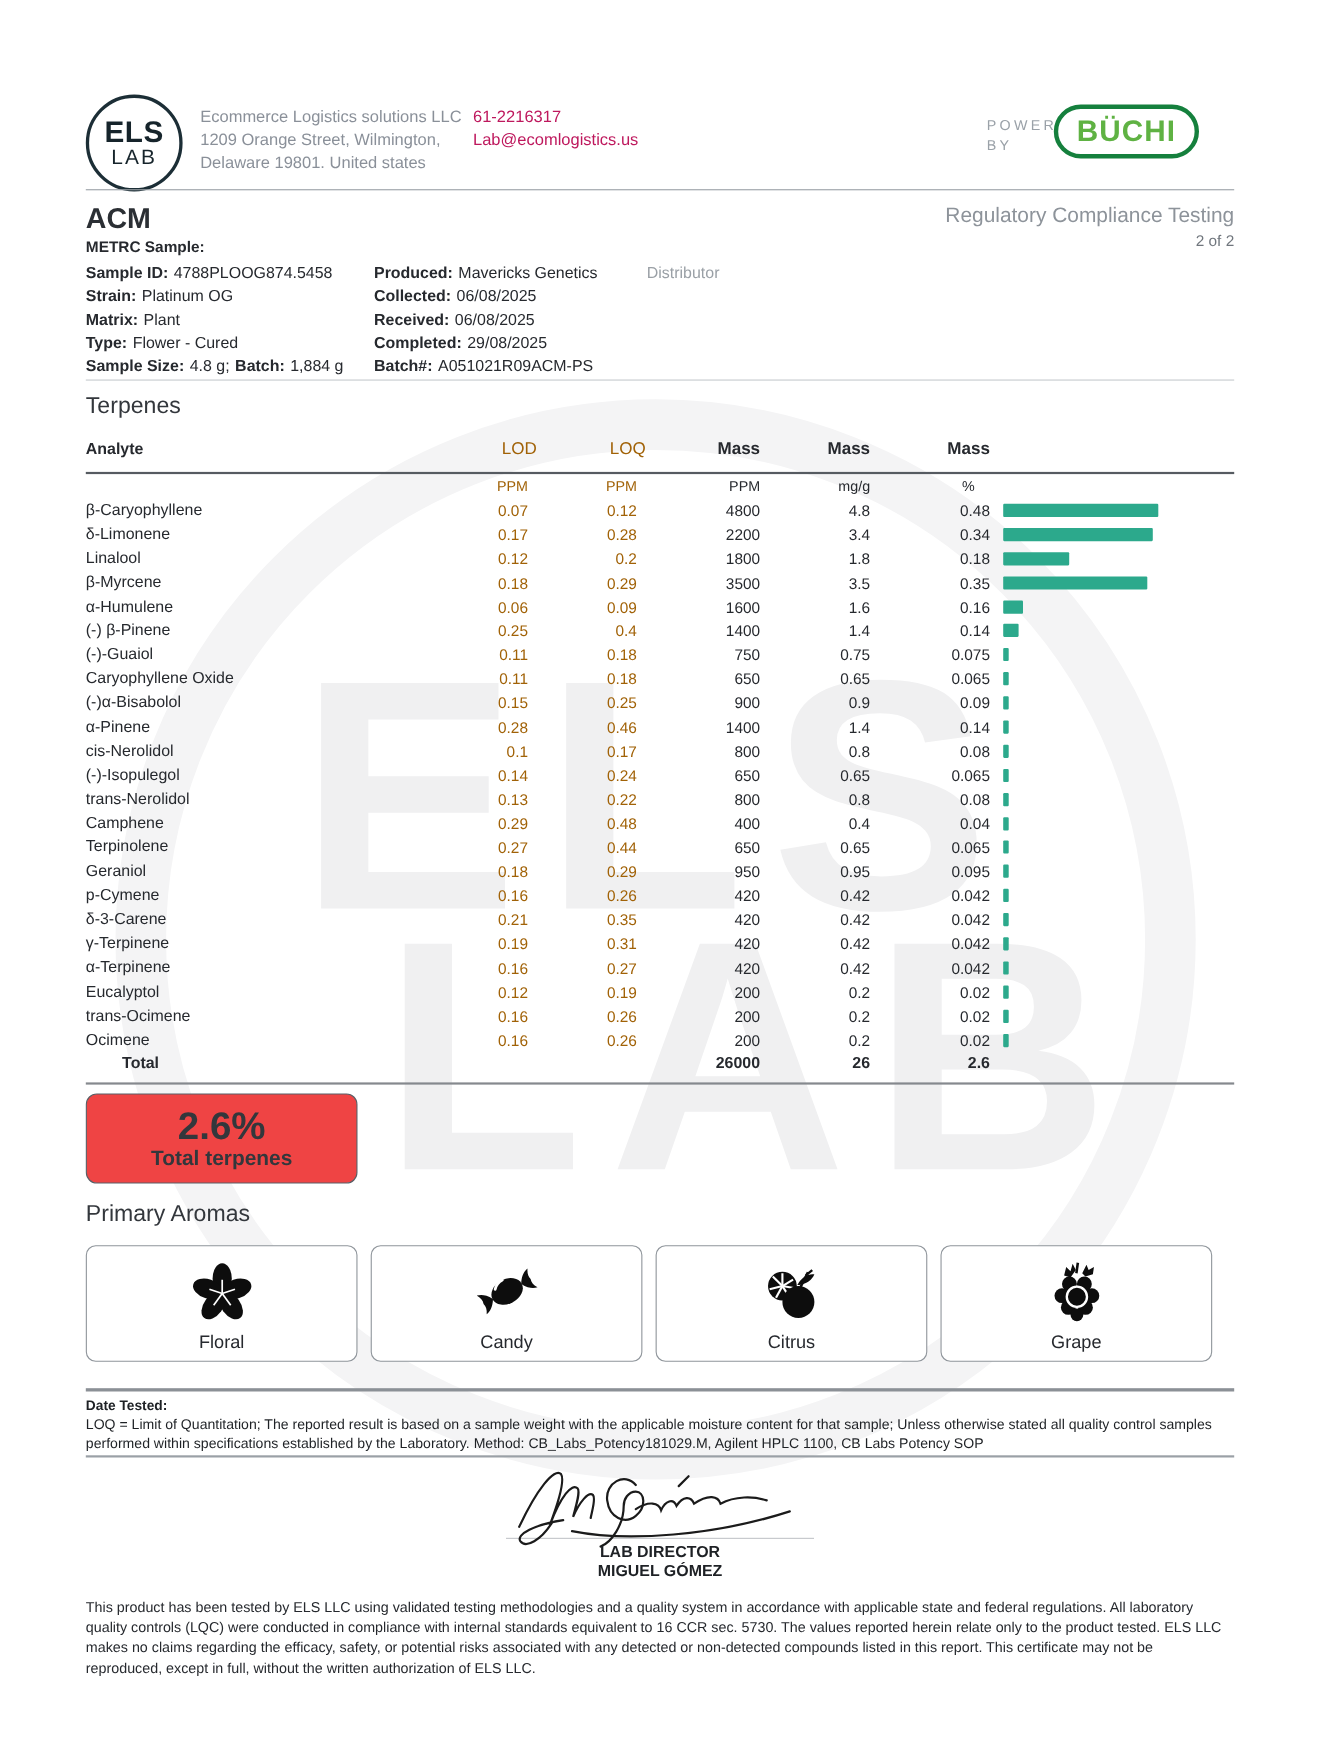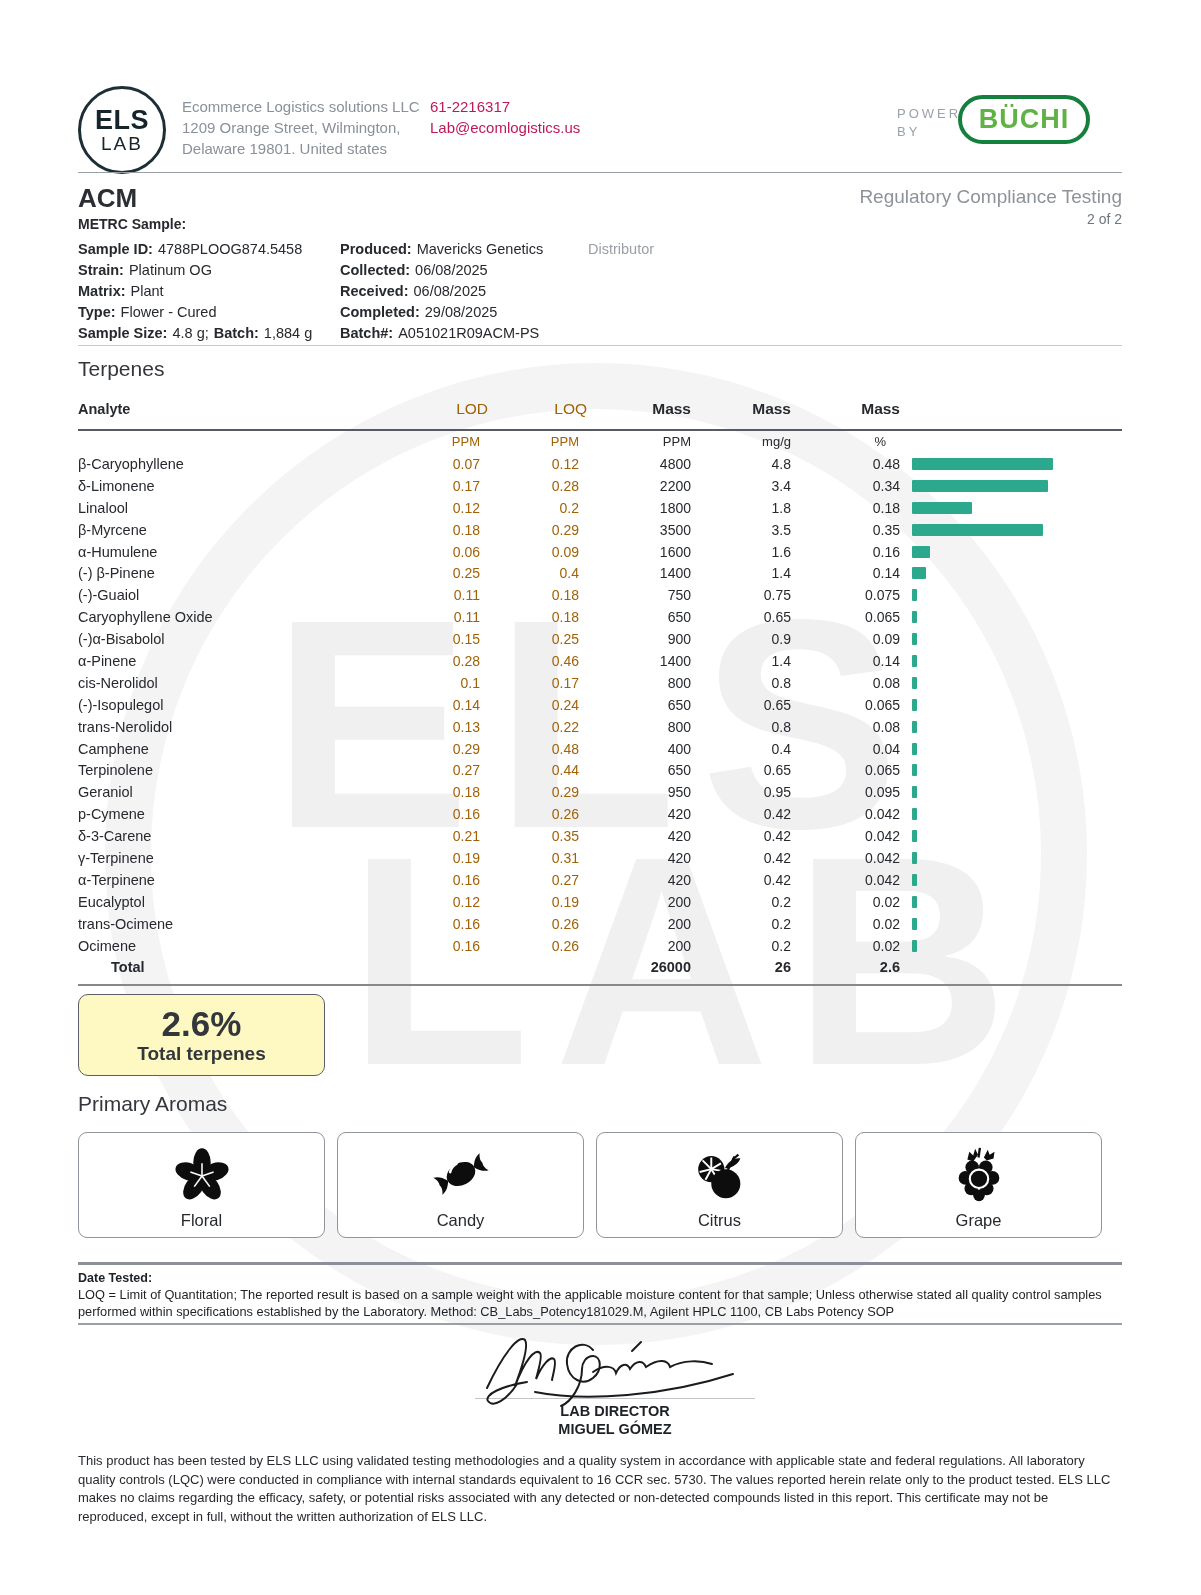--- a/index.html
+++ b/index.html
@@ -64,41 +64,41 @@
   .t-rule { height:2px; background:#565b61; margin:5px 0 0 0; }
   .t-body { margin-top:3px; }
   .barc { text-align:left; }
   .bar { height:12px; margin-left:12px; background:#2ca98c; border-radius:1px; }
   .t-total { font-weight:700; }
   .t-total .c { font-size:14.5px; }
   .rule-total { top:984px; height:2px; background:#85898e; }
 
   
   .total-box { position:absolute; left:78px; top:994px; width:247px; height:82px;
-               border:1.5px solid #5a5f66; border-radius:10px; background:#fef9c3;
+               border:1.5px solid #5a5f66; border-radius:10px; background:#ef4444;
                display:flex; flex-direction:column; align-items:center; justify-content:center; }
   .total-box .v { font-size:35px; font-weight:700; color:#33373c; line-height:38px; }
   .total-box .t { font-size:19px; font-weight:700; color:#33373c; }
 
   
   .aromas-title { top:1092px; }
   .cards { position:absolute; left:78px; top:1132px; display:flex; gap:12px; }
   .card { width:247px; height:106px; border:1.5px solid #8f959b; border-radius:9px; background:#fff;
           display:flex; flex-direction:column; align-items:center; justify-content:flex-end;
           padding-bottom:7px; position:relative; }
   .card .icon { position:absolute; top:10px; left:50%; transform:translateX(-50%); }
   .card .lbl { font-size:16.5px; color:#26292e; }
 
   
   .rule-foot { top:1262px; height:3px; background:#8b9096; }
   .datetested { position:absolute; left:78px; top:1271px; font-size:12.5px; font-weight:700; color:#1e2125; }
   .loqnote { position:absolute; left:78px; top:1286px; width:1044px; font-size:12.8px;
              line-height:17px; color:#1e2125; }
   .rule-foot2 { top:1323px; height:2px; background:#9aa0a6; }
-  .sig { position:absolute; left:460px; top:1326px; width:310px; text-align:center; }
+  .sig { position:absolute; left:445px; top:1326px; width:310px; text-align:center; }
   .sig svg { display:block; margin:0 auto; }
   .sig-line { width:280px; height:1px; background:#c2c5c9; margin:-14px auto 3px auto; }
   .sig-role, .sig-name { font-size:14.5px; font-weight:700; color:#1e2125; line-height:18px; }
   .disclaimer { position:absolute; left:78px; top:1452px; width:1042px; font-size:13px;
                 line-height:18.5px; color:#26292e; }
 </style>
 </head>
 <body>
 
 <div class="page">

